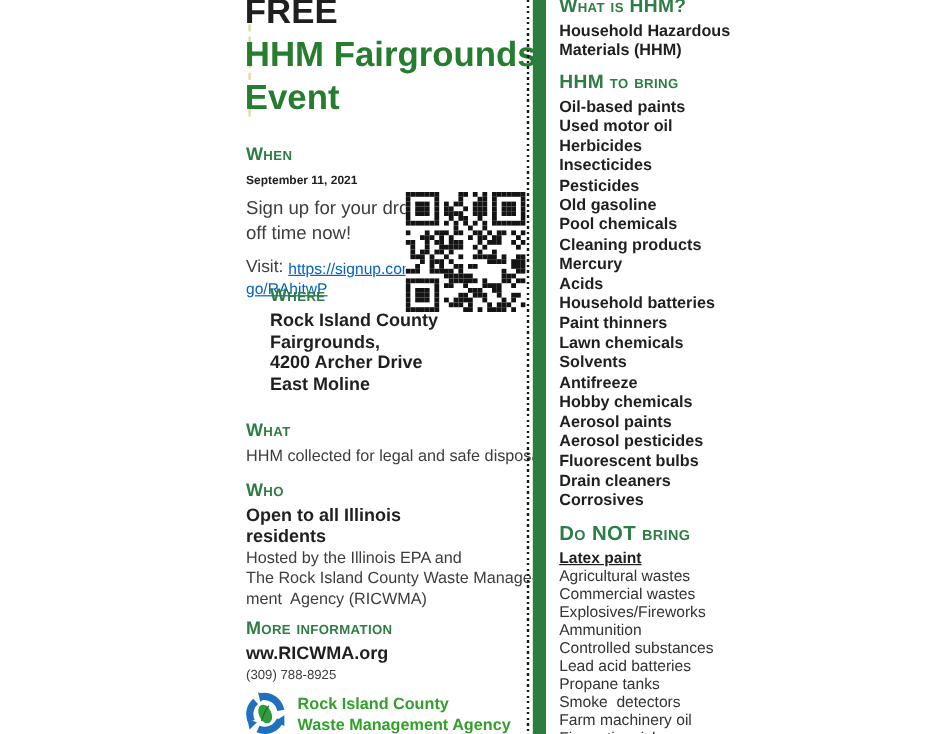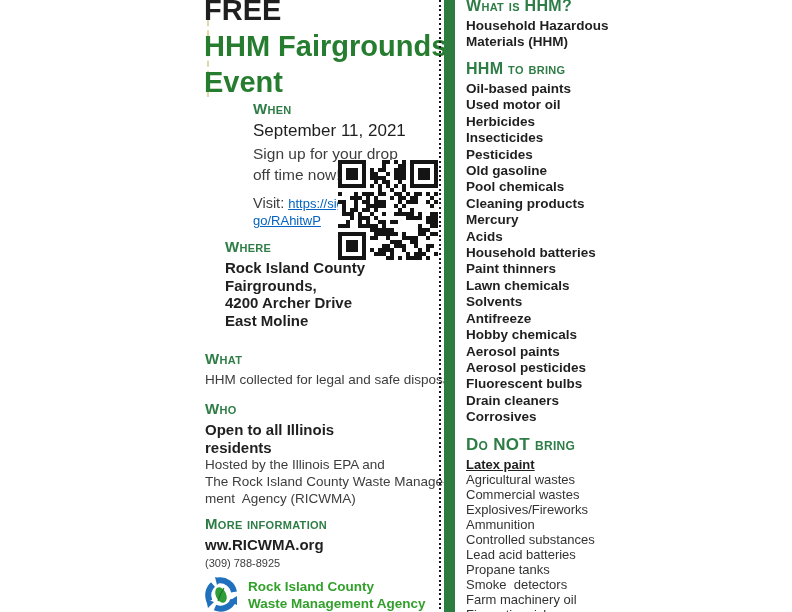--- a/index.html
+++ b/index.html
@@ -20,27 +20,27 @@
   .t-green{color:var(--title-green);}
   
   .h{font-variant:small-caps;color:var(--heading-green);font-weight:600;
      font-size:15px;line-height:18px;letter-spacing:.3px;margin-bottom:3px;}
   .h2{font-variant:small-caps;color:var(--heading-green);font-weight:600;
       font-size:16px;line-height:18px;letter-spacing:.3px;margin-bottom:3px;}
   .h3{font-variant:small-caps;color:var(--heading-green);font-weight:600;
       font-size:17px;line-height:19px;letter-spacing:.3px;margin:9px 0 3px;}
   
   .sec{position:absolute;left:205px;}
-  .bold15{font-size:17px;font-weight:normal;color:var(--text-dark);line-height:19.5px;white-space:pre-wrap;}
+  .bold15{font-size:10px;font-weight:bold;color:var(--text-dark);line-height:19.5px;white-space:pre-wrap;}
   .bold15b{font-size:15px;font-weight:bold;color:var(--text-dark);line-height:17.5px;white-space:pre-wrap;}
   .note{font-size:15.5px;color:var(--text-gray);line-height:21px;white-space:pre-wrap;margin-top:2px;}
   .gray13{font-size:13.5px;color:var(--text-gray);line-height:17px;white-space:pre-wrap;}
   .visit{margin-top:10px;font-size:14.5px;color:var(--text-gray);line-height:17px;}
   .visit a{color:var(--link-blue);font-size:13px;text-decoration:underline;white-space:pre-wrap;vertical-align:top;}
-  .sec-when{top:100px;margin-left:48px;}
+  .sec-when{top:120px;}
   .sec-where{top:238px;margin-left:20px;}
   .sec-what{top:350px;}
   .sec-who{top:400px;}
   .sec-more{top:515px;}
   .nowrap{white-space:nowrap;}
   
   .qr{position:absolute;left:338px;top:160px;width:100px;height:100px;background:#fff;}
   
   .logo{position:absolute;left:201px;top:575px;display:flex;gap:7px;align-items:flex-start;}
   .logo-text{font-size:13.5px;font-weight:bold;color:var(--logo-text-green);line-height:16.5px;margin-top:4px;}

